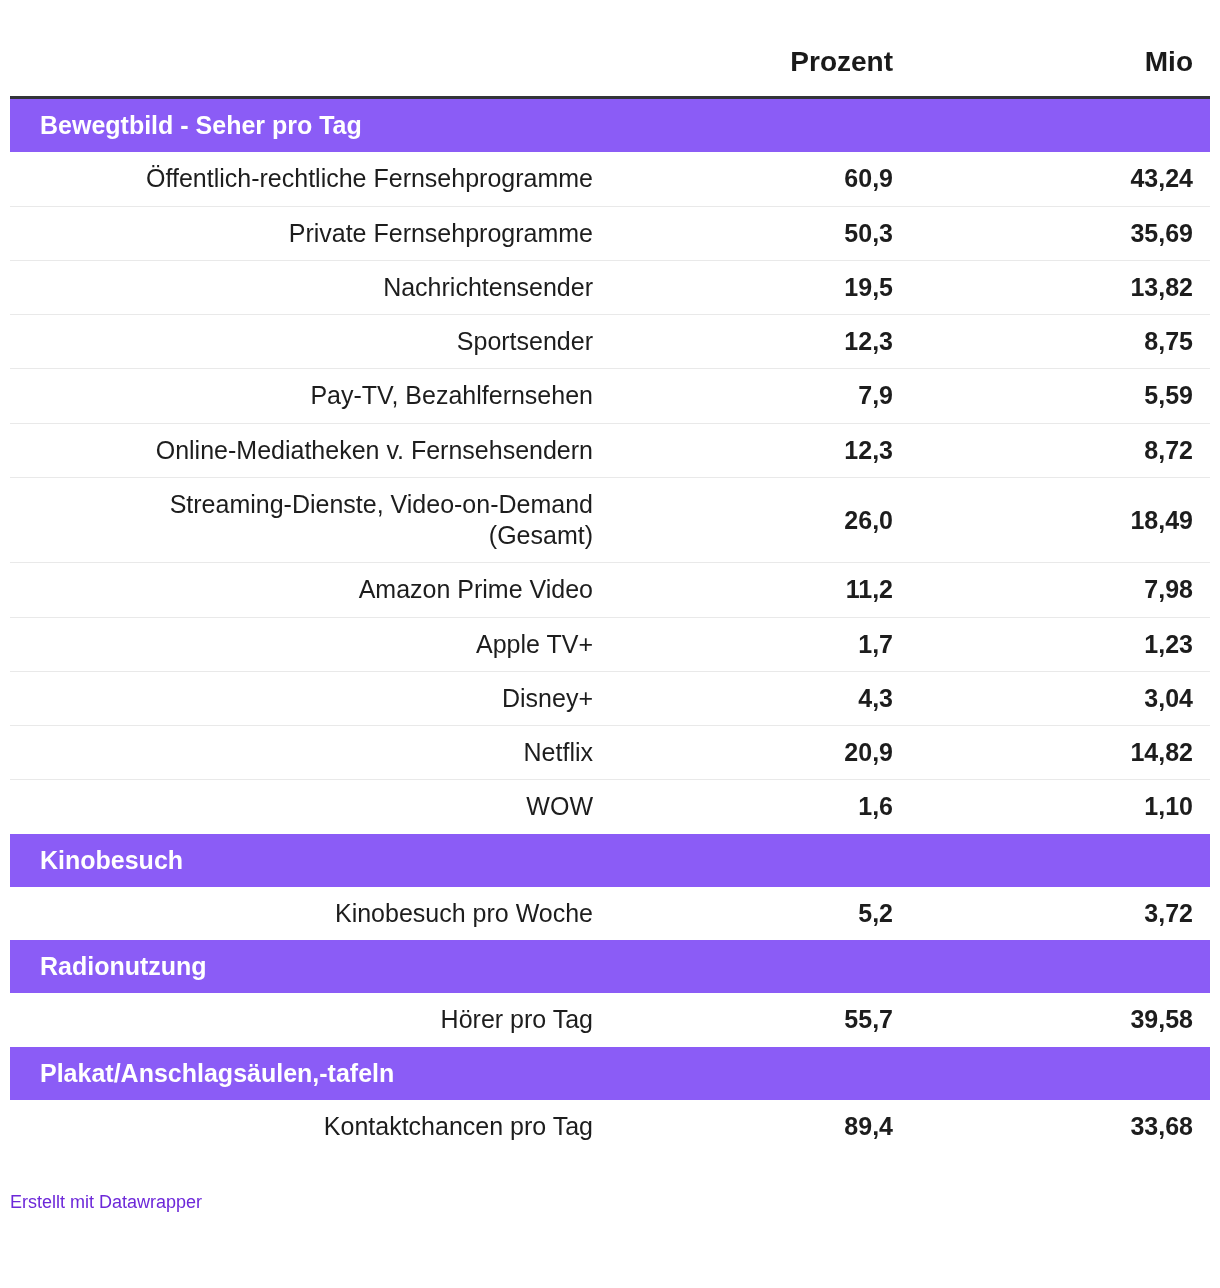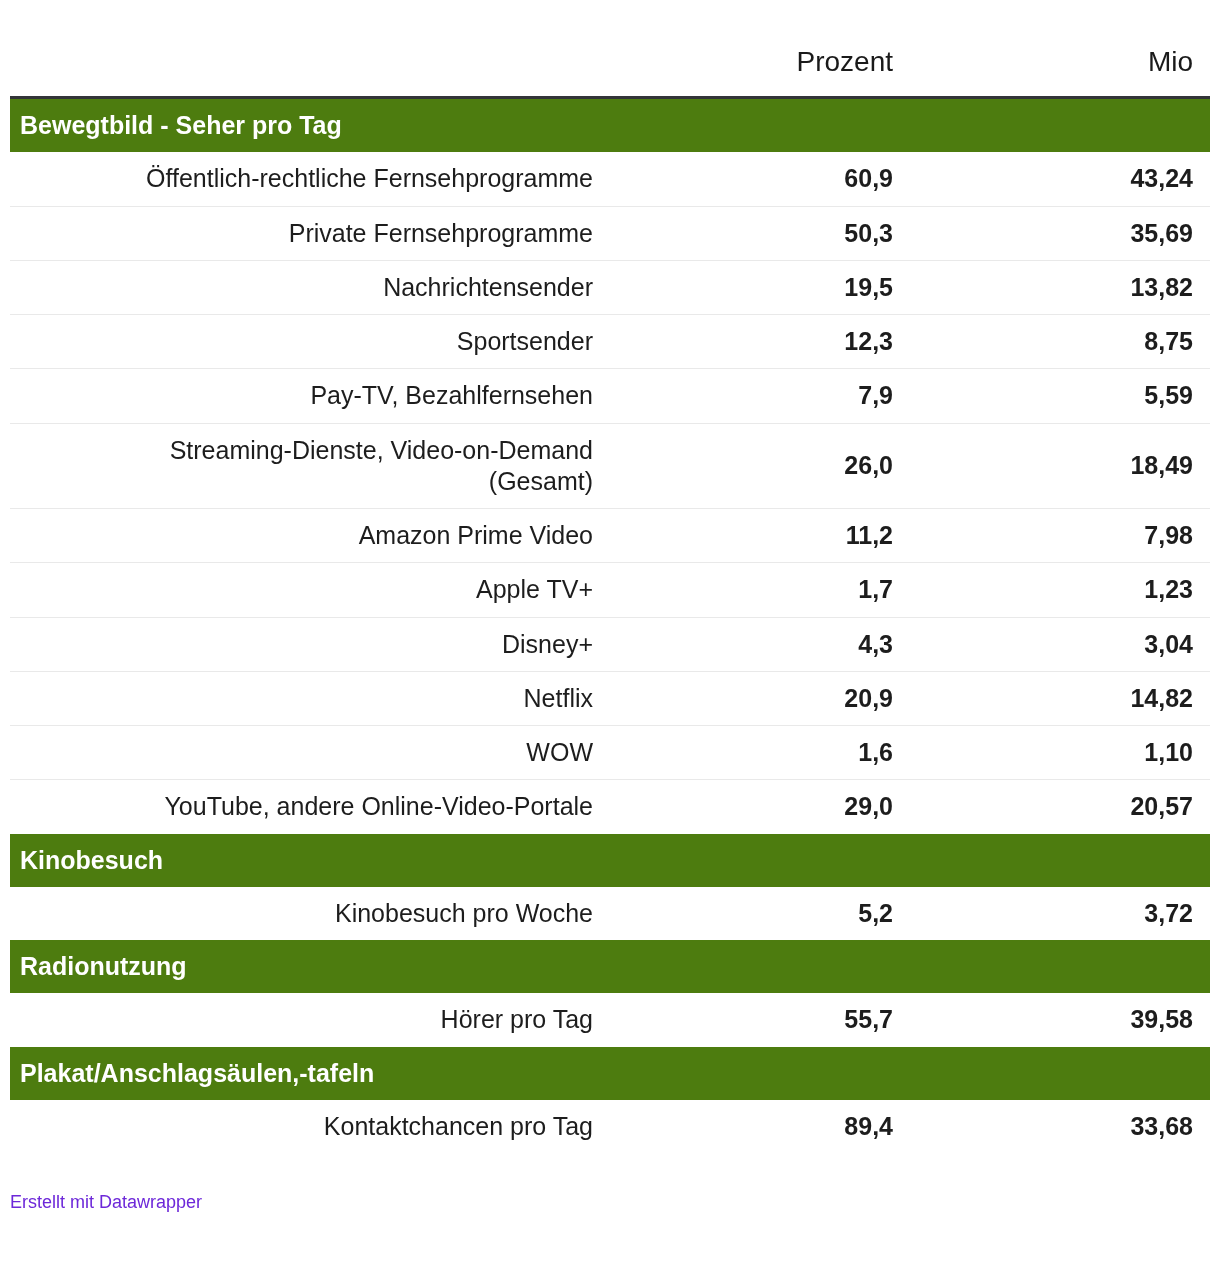--- a/index.html
+++ b/index.html
@@ -19,37 +19,37 @@
     width: 1200px;
     border-collapse: collapse;
     table-layout: fixed;
   }
   col.c-label { width: 50%; }
   col.c-prozent { width: 25%; }
   col.c-mio { width: 25%; }
 
   thead th {
     font-size: 28px;
-    font-weight: normal;
+    font-weight: bold;
     color: #1a1a1a;
     text-align: right;
     vertical-align: bottom;
     padding: 46px 17px 18px 17px;
     border-bottom: 3px solid #333438;
     line-height: 1.15;
   }
   thead th.label-col { text-align: left; }
 
   tr.section-row th {
-    background: #4d7c0f;
+    background: #8b5cf6;
     color: #ffffff;
     font-size: 25px;
     font-weight: bold;
     text-align: left;
-    padding: 11px 10px;
+    padding: 11px 30px;
     line-height: 1.25;
     margin-left: 36px;
   }
 
   tr.data-row td {
     font-size: 25px;
     color: #1d1d1d;
     padding: 11px 17px;
     line-height: 1.25;
     vertical-align: middle;
@@ -118,20 +118,25 @@
           <td class="label-cell">Sportsender</td>
           <td class="num-cell">12,3</td>
           <td class="num-cell">8,75</td>
         </tr>
         <tr class="data-row">
           <td class="label-cell">Pay-TV, Bezahlfernsehen</td>
           <td class="num-cell">7,9</td>
           <td class="num-cell">5,59</td>
         </tr>
         <tr class="data-row">
+          <td class="label-cell">Online-Mediatheken v. Fernsehsendern</td>
+          <td class="num-cell">12,3</td>
+          <td class="num-cell">8,72</td>
+        </tr>
+        <tr class="data-row">
           <td class="label-cell">Streaming-Dienste, Video-on-Demand
 (Gesamt)</td>
           <td class="num-cell">26,0</td>
           <td class="num-cell">18,49</td>
         </tr>
         <tr class="data-row">
           <td class="label-cell">Amazon Prime Video</td>
           <td class="num-cell">11,2</td>
           <td class="num-cell">7,98</td>
         </tr>
@@ -147,25 +152,20 @@
         </tr>
         <tr class="data-row">
           <td class="label-cell">Netflix</td>
           <td class="num-cell">20,9</td>
           <td class="num-cell">14,82</td>
         </tr>
         <tr class="data-row">
           <td class="label-cell">WOW</td>
           <td class="num-cell">1,6</td>
           <td class="num-cell">1,10</td>
-        </tr>
-        <tr class="data-row">
-          <td class="label-cell">YouTube, andere Online-Video-Portale</td>
-          <td class="num-cell">29,0</td>
-          <td class="num-cell">20,57</td>
         </tr>
         <tr class="section-row">
           <th colspan="3">Kinobesuch</th>
         </tr>
         <tr class="data-row">
           <td class="label-cell">Kinobesuch pro Woche</td>
           <td class="num-cell">5,2</td>
           <td class="num-cell">3,72</td>
         </tr>
         <tr class="section-row">

